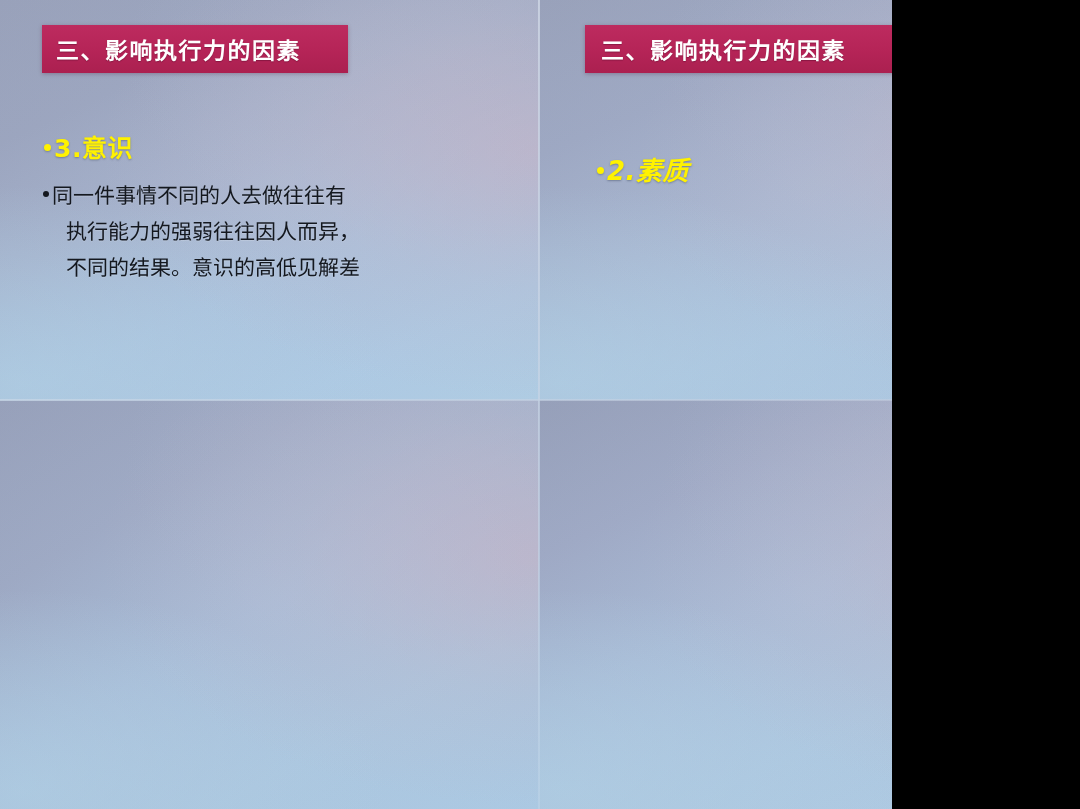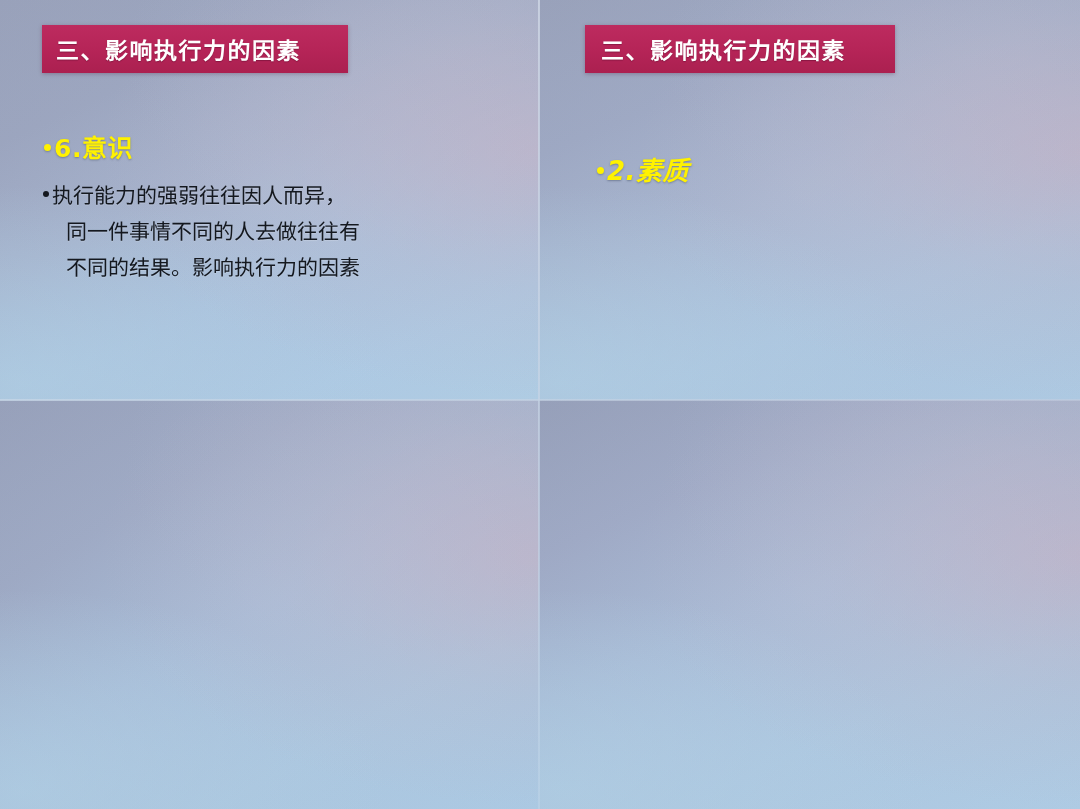--- a/index.html
+++ b/index.html
@@ -2,21 +2,21 @@
 <html lang="zh-CN"><head>
 <meta charset="utf-8">
 <style>
   html, body {
     margin: 0;
     padding: 0;
     background: #000;
   }
   #stage {
     position: relative;
-    width: 1080px;
+    width: 892px;
     height: 809px;
     overflow: hidden;
     font-family: "DejaVu Sans", "Liberation Sans", sans-serif;
   }
 
   .grid {
     position: absolute;
     inset: 0;
     display: grid;
     grid-template-columns: 539px 541px;
@@ -212,28 +212,28 @@
     <div class="slide q1">
       <div class="bg-base"></div>
       <div class="bg-haze"></div>
       <div class="bg-vig"></div>
       <div class="content">
         <div class="banner">
           <span class="banner-text">三、影响执行力的因素</span>
         </div>
         <div class="heading">
           <span class="dot"></span>
-          <span>6.意识</span>
+          <span>3.意识</span>
         </div>
         <div class="body-block">
           <span class="dot"></span>
           <div class="body-lines">
+            <div class="line">同一件事情不同的人去做往往有</div>
             <div class="line">执行能力的强弱往往因人而异，</div>
-            <div class="line">同一件事情不同的人去做往往有</div>
-            <div class="line">不同的结果。影响执行力的因素</div>
+            <div class="line">不同的结果。意识的高低见解差</div>
           </div>
         </div>
       </div>
     </div>
 
     <div class="slide q2">
       <div class="bg-base"></div>
       <div class="bg-haze"></div>
       <div class="bg-vig"></div>
       <div class="content">

